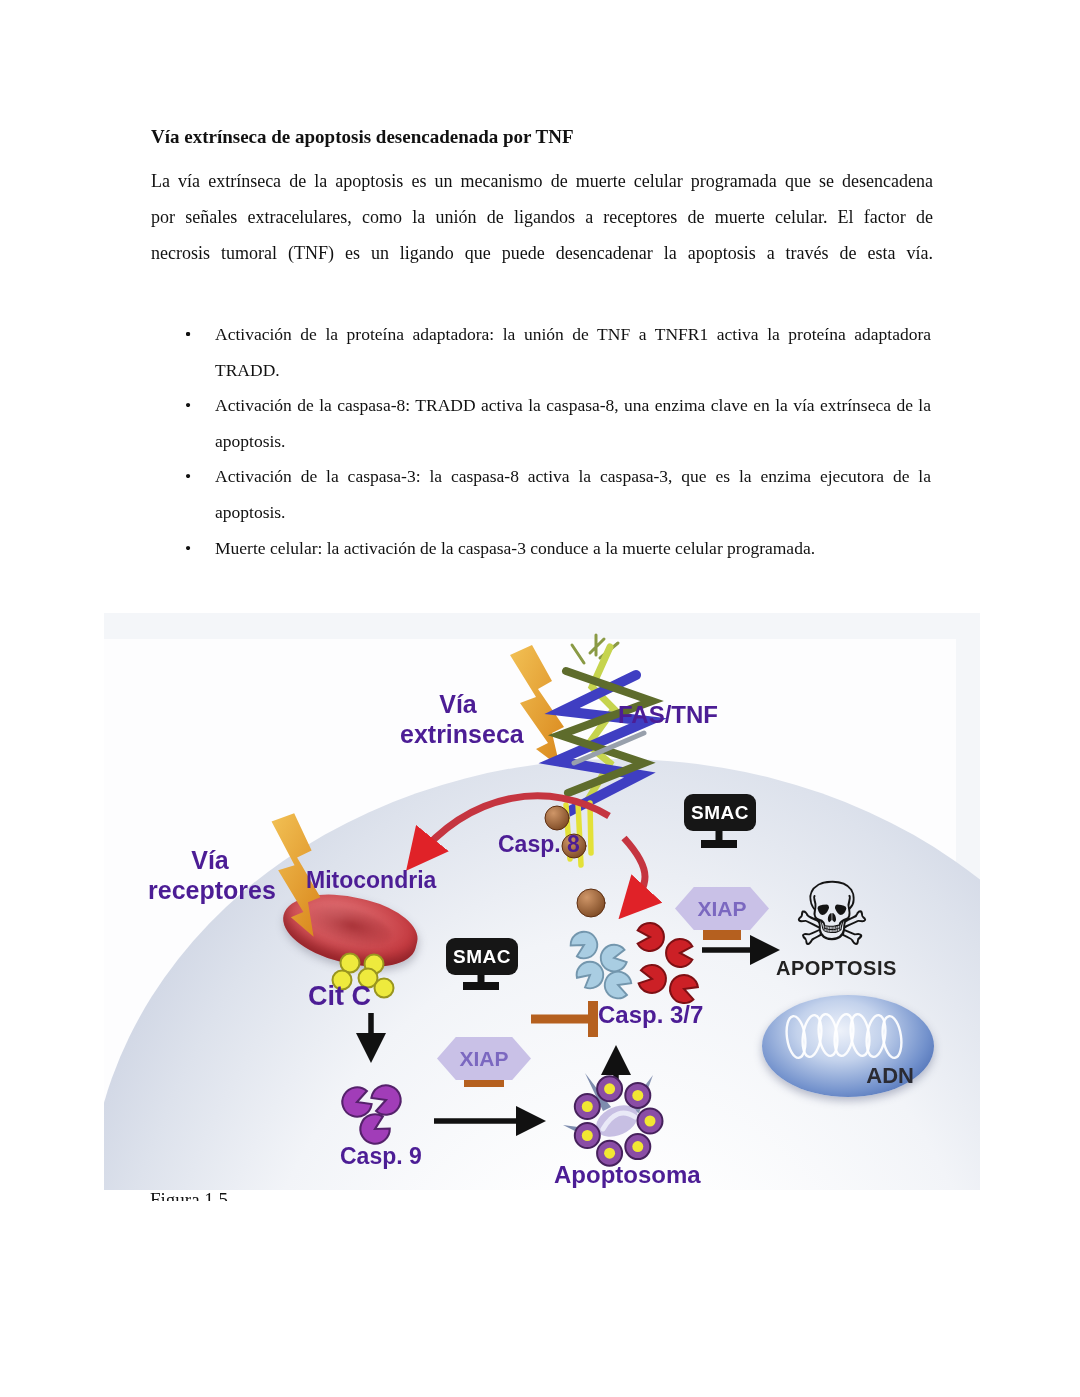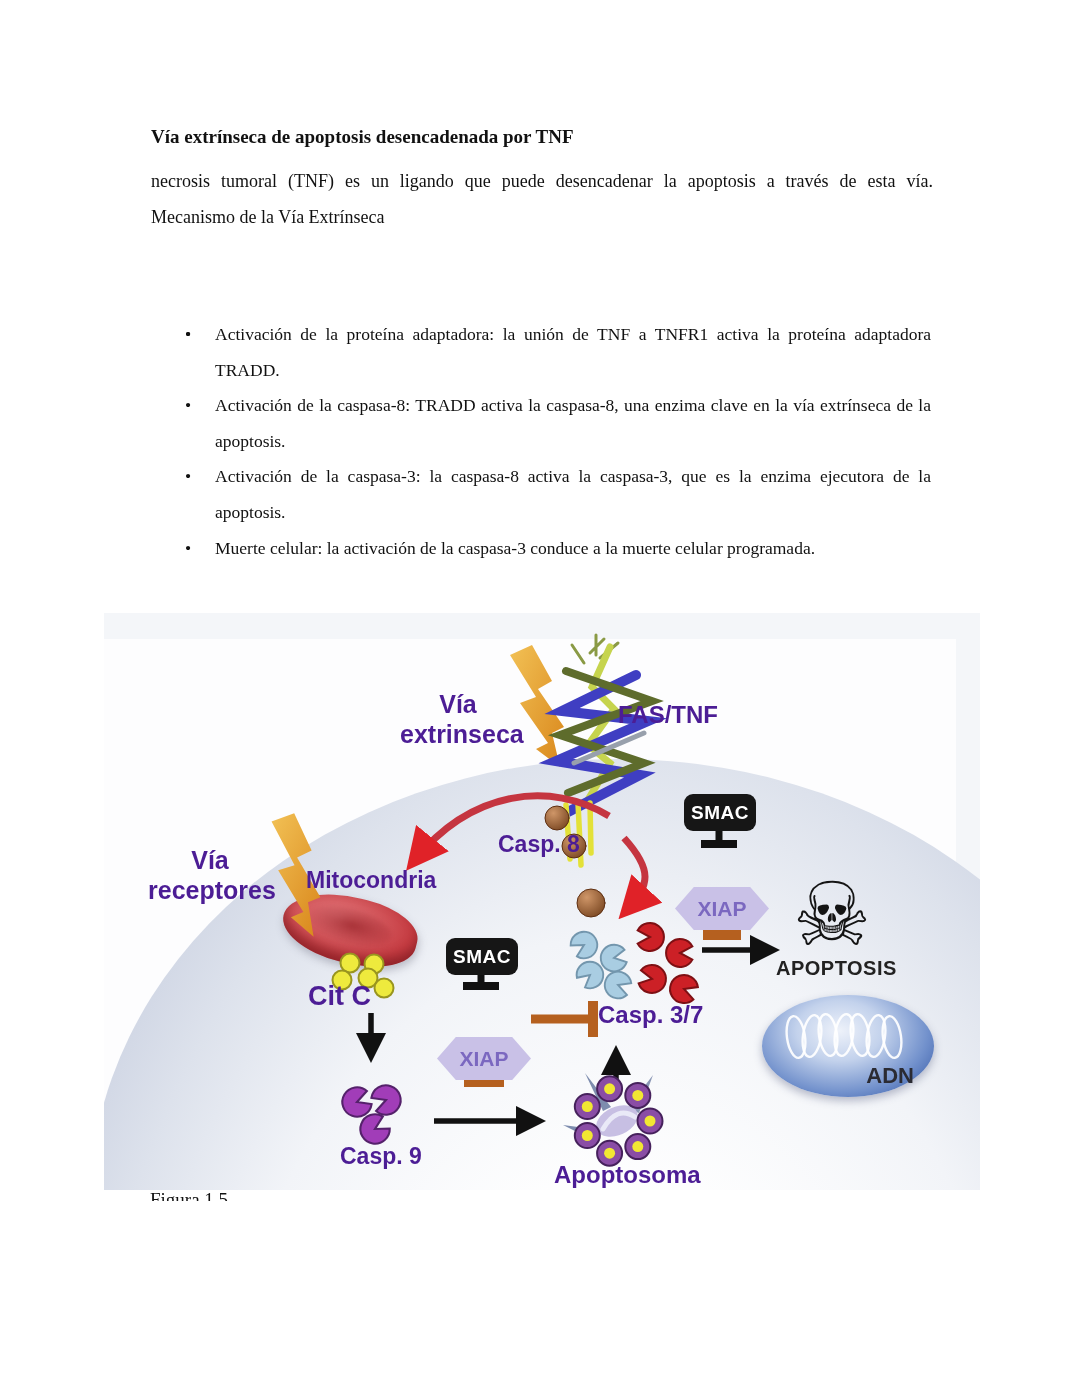--- a/index.html
+++ b/index.html
@@ -69,22 +69,23 @@
   #xiap-top{left:571px;top:234px;} #xiap-mid{left:333px;top:384px;}
 </style>
 </head>
 <body>
 
 <div class="page">
 
   <div class="title">Vía extrínseca de apoptosis desencadenada por TNF</div>
 
   <div class="para">
+    <div class="line j">La vía extrínseca de la apoptosis es un mecanismo de muerte celular programada que se desencadena</div>
+    <div class="line j">por señales extracelulares, como la unión de ligandos a receptores de muerte celular. El factor de</div>
     <div class="line j">necrosis tumoral (TNF) es un ligando que puede desencadenar la apoptosis a través de esta vía.</div>
-    <div class="line">Mecanismo de la Vía Extrínseca</div>
   </div>
 
   <ul class="bullets">
     <li><span class="dot">•</span></li>
     <li><span class="dot">•</span><span>Activación de la proteína adaptadora: la unión de TNF a TNFR1 activa la proteína adaptadora TRADD.</span></li>
     <li><span class="dot">•</span><span>Activación de la caspasa-8: TRADD activa la caspasa-8, una enzima clave en la vía extrínseca de la apoptosis.</span></li>
     <li><span class="dot">•</span><span>Activación de la caspasa-3: la caspasa-8 activa la caspasa-3, que es la enzima ejecutora de la apoptosis.</span></li>
     <li><span class="dot">•</span><span>Muerte celular: la activación de la caspasa-3 conduce a la muerte celular programada.</span></li>
   </ul>
 

